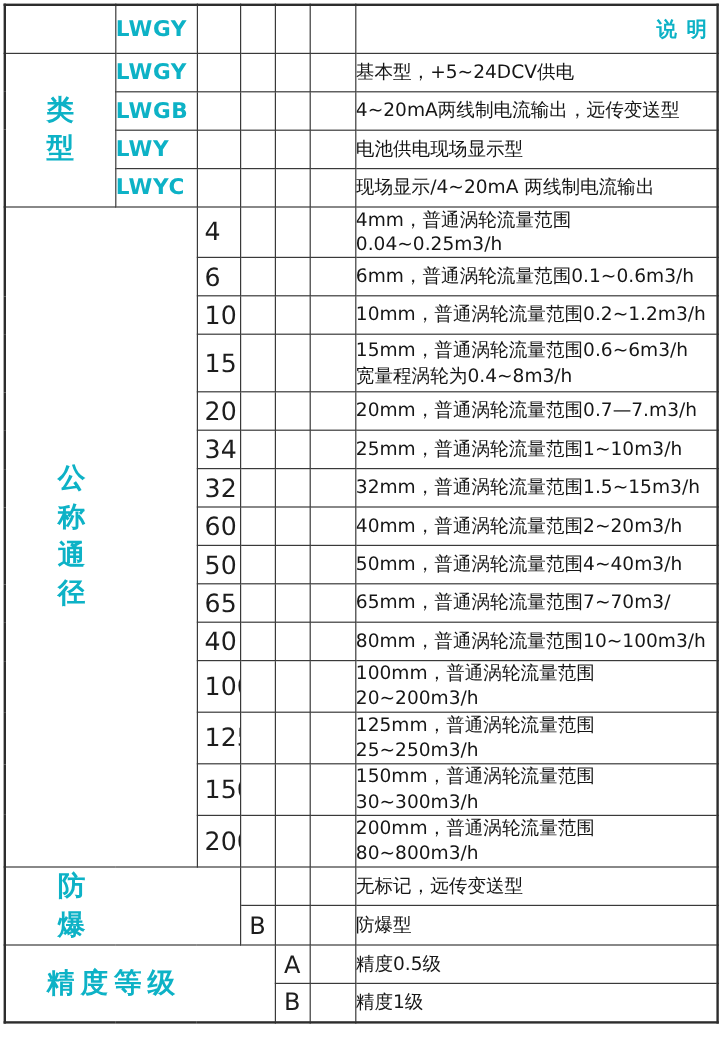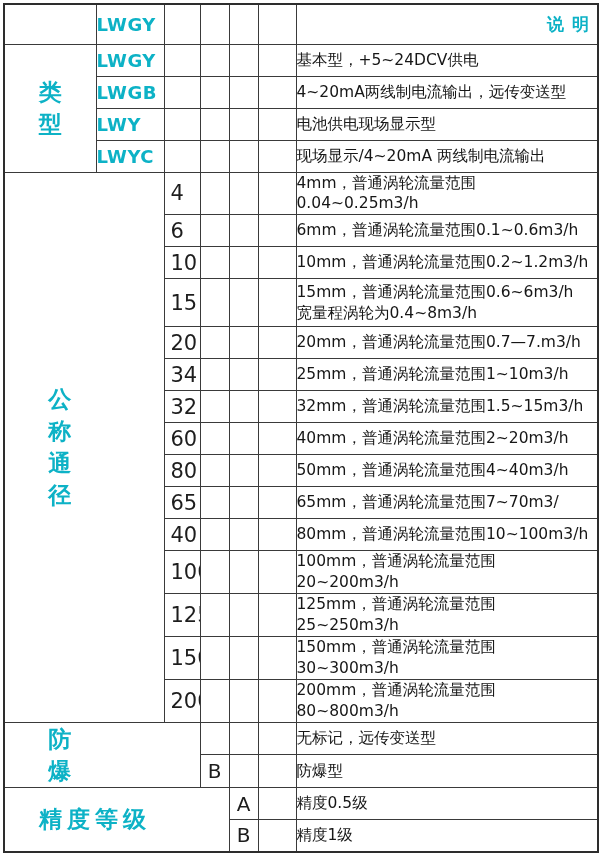--- a/index.html
+++ b/index.html
@@ -147,21 +147,21 @@
     <td class="desc">32mm，普通涡轮流量范围1.5~15m3/h</td>
   </tr>
   <tr>
     <td class="size">60</td>
     <td></td>
           <td></td>
     <td></td>
     <td class="desc">40mm，普通涡轮流量范围2~20m3/h</td>
   </tr>
   <tr>
-    <td class="size">80</td>
+    <td class="size">50</td>
     <td></td>
           <td></td>
     <td></td>
     <td class="desc">50mm，普通涡轮流量范围4~40m3/h</td>
   </tr>
   <tr>
     <td class="size">65</td>
     <td></td>
           <td></td>
     <td></td>

